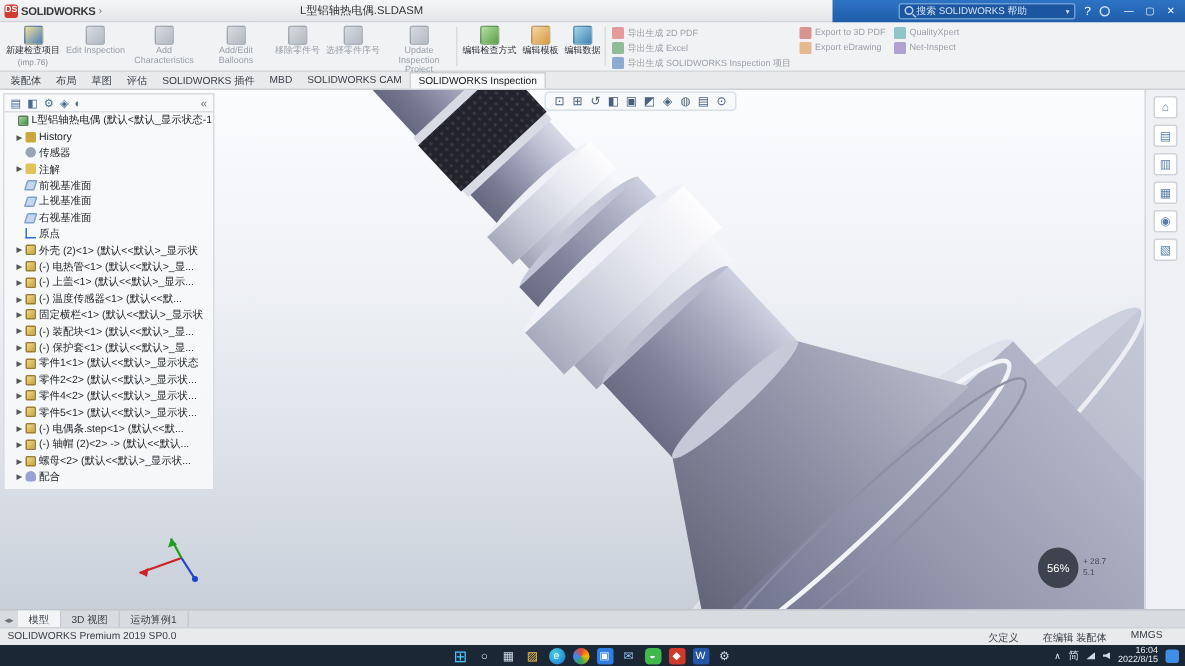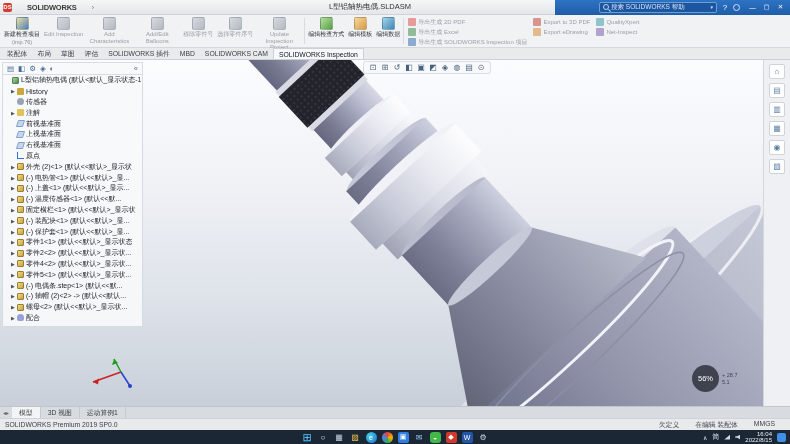--- a/index.html
+++ b/index.html
@@ -4,26 +4,26 @@
 <style>
   * { margin:0; padding:0; box-sizing:border-box; }
   html,body { width:790px; height:444px; overflow:hidden; }
   body { font-family:"Liberation Sans", sans-serif; background:#fff; position:relative; }
   #app { position:absolute; inset:0; }
 
   
   .titlebar { position:absolute; top:0; left:0; right:0; height:15px;
     background:linear-gradient(#f5f6f7,#e4e6e9); border-bottom:1px solid #cfd2d6;
     display:flex; align-items:center; }
-  .tb-left { display:flex; align-items:center; gap:15px; padding-left:3px; width:120px; }
+  .tb-left { display:flex; align-items:center; gap:2px; padding-left:3px; width:120px; }
   .ds-badge { width:9px; height:9px; background:#d23b2f; border-radius:2px; color:#fff;
     font-size:6px; font-weight:bold; display:flex; align-items:center; justify-content:center; }
   .ds-text { font-weight:bold; font-size:7.5px; color:#3a3a3a; letter-spacing:-0.2px; }
   .menu-chev { font-size:7px; color:#777; }
-  .tb-center { position:absolute; left:200px; right:250px; text-align:center; font-size:7.5px; color:#333;
+  .tb-center { position:absolute; left:200px; right:250px; text-align:left; font-size:7.5px; color:#333;
     white-space:nowrap; overflow:hidden; }
   .tb-right { margin-left:auto; height:15px; display:flex; align-items:center;
     background:linear-gradient(#2d73c4,#1f5da8); padding:0 3px; gap:3px; width:235px; justify-content:flex-end; }
   .searchbox { display:flex; align-items:center; gap:2px; background:#1c55a0; border:1px solid #6c9ed6;
     border-radius:2px; color:#d6e4f6; font-size:6.5px; padding:0 3px; height:11px; width:118px; white-space:nowrap; }
   .search-glass { width:6px; height:6px; border:1px solid #bcd4ef; border-radius:50%; position:relative; flex:none; }
   .search-glass::after { content:""; position:absolute; width:3px; height:1px; background:#bcd4ef;
     transform:rotate(45deg); left:4px; top:5px; }
   .sb-caret { margin-left:auto; font-size:5px; }
   .help-btn { color:#fff; font-size:8px; width:10px; text-align:center; }

